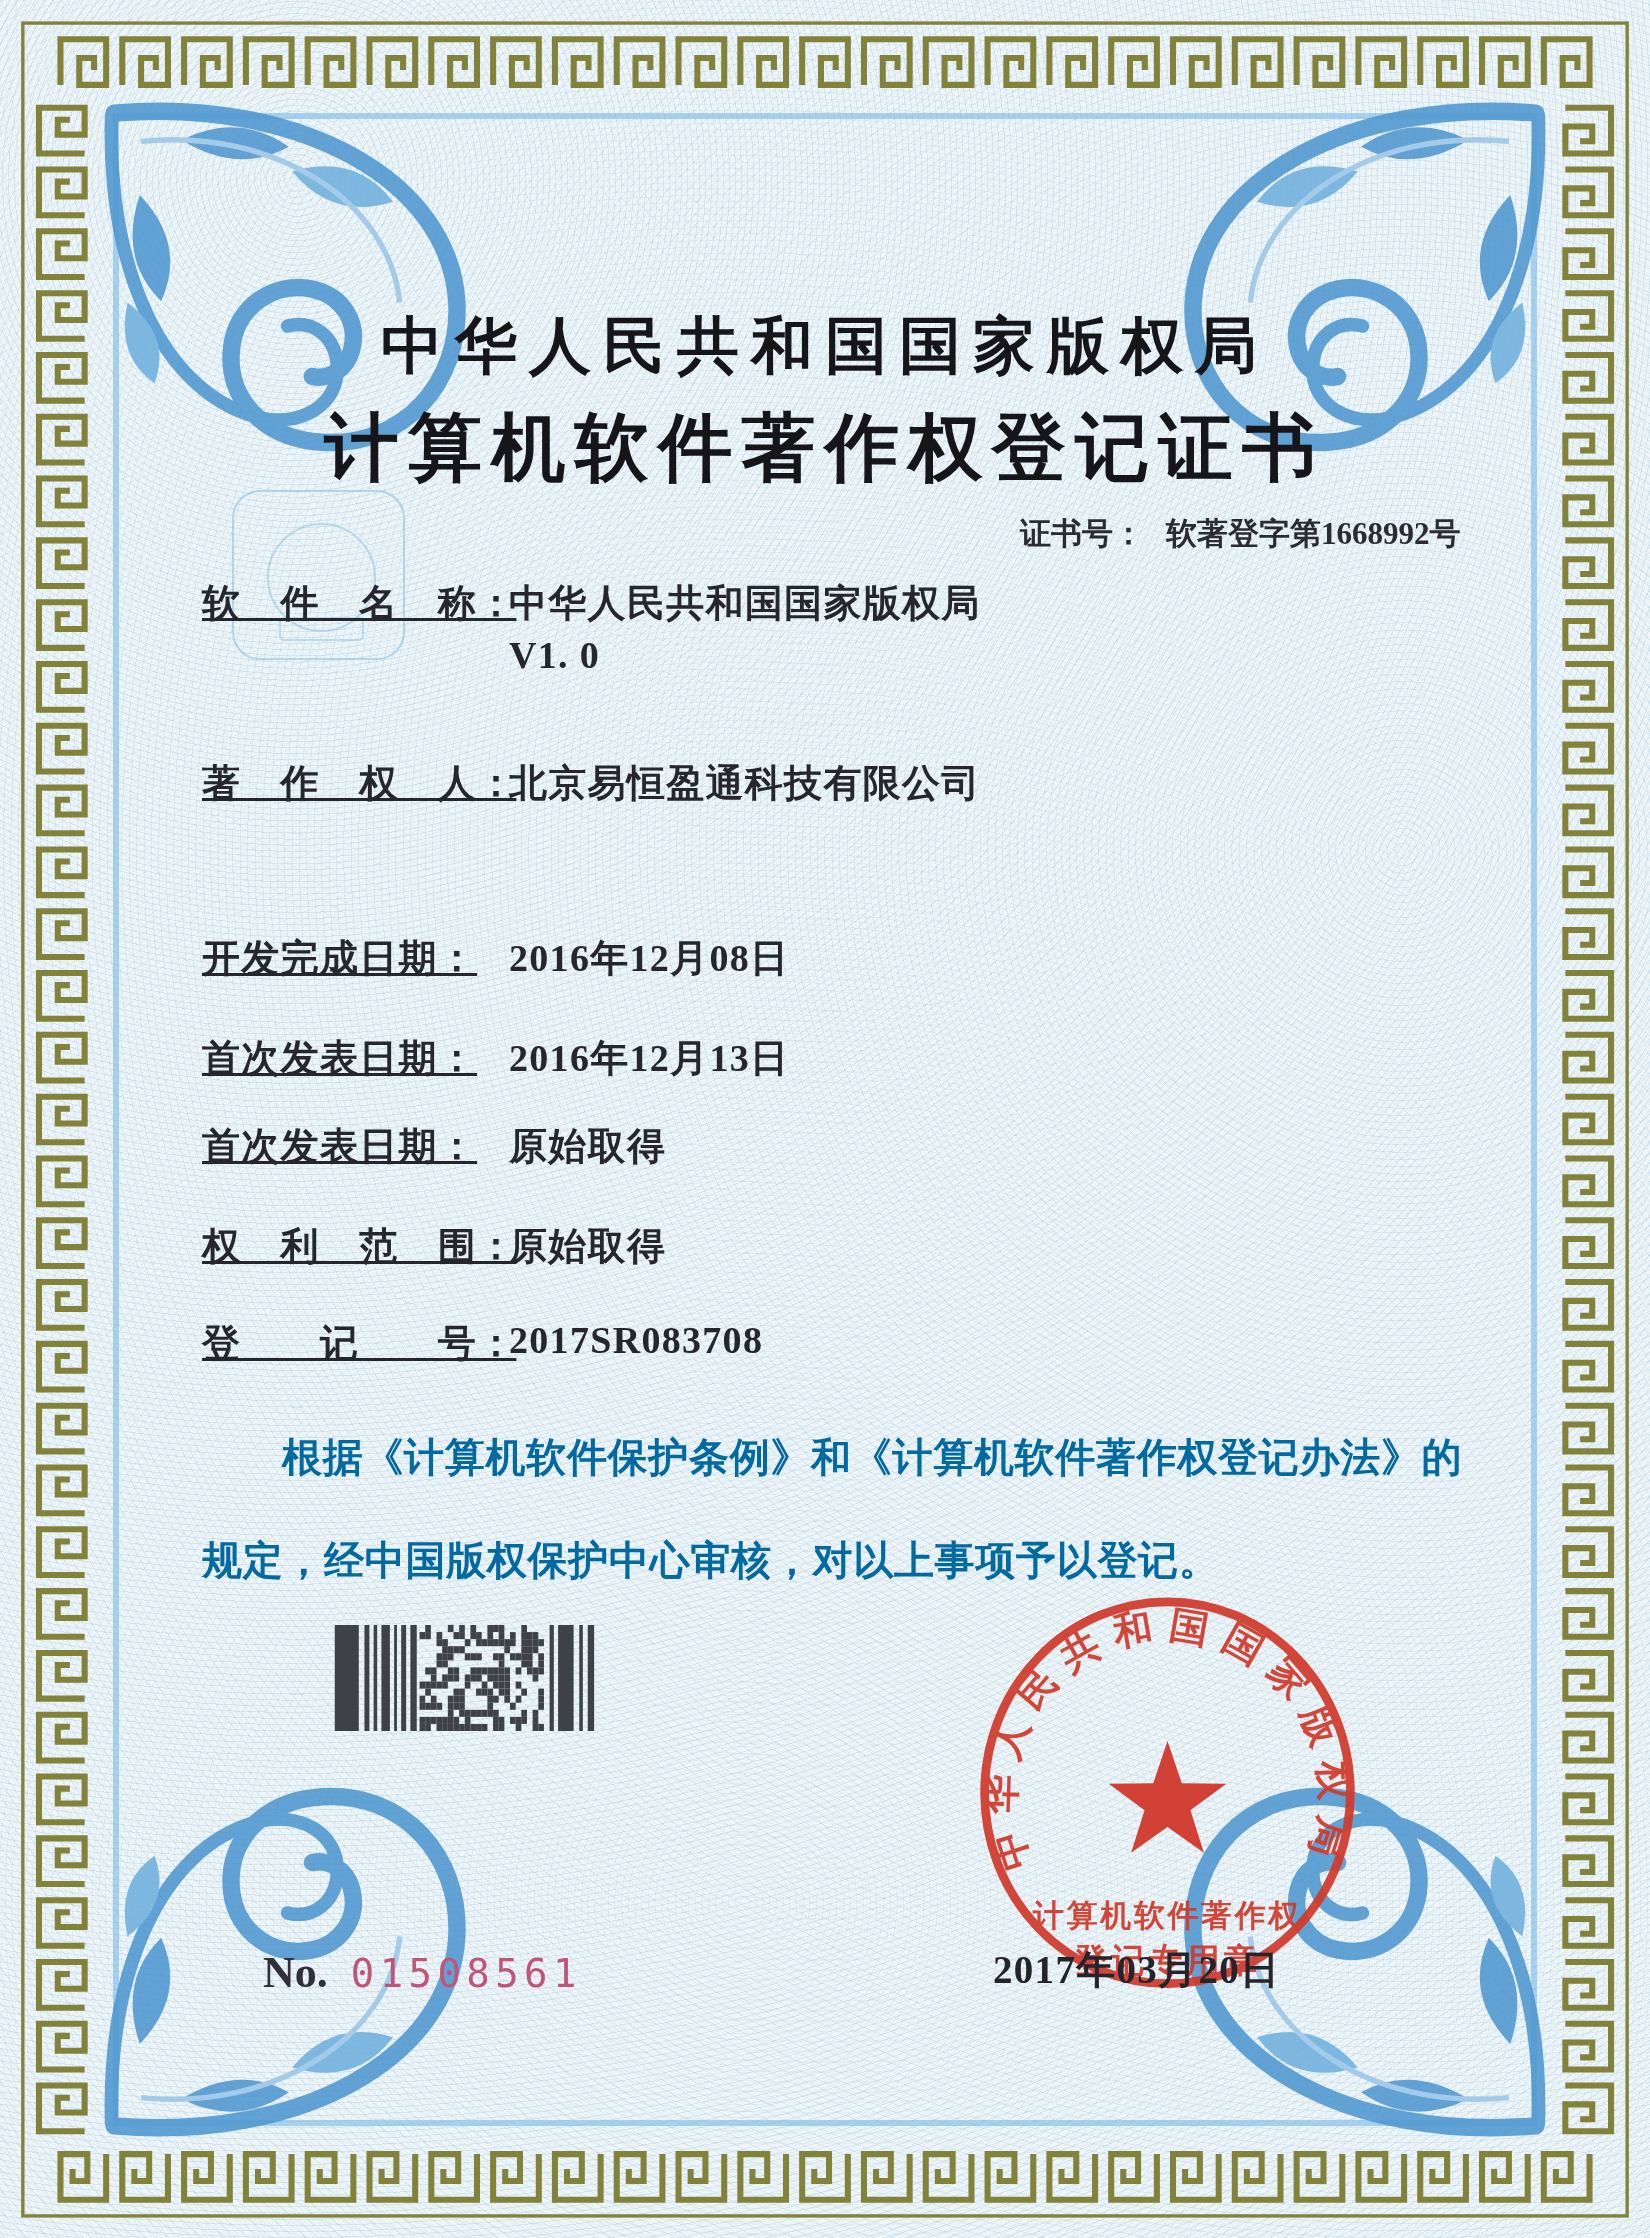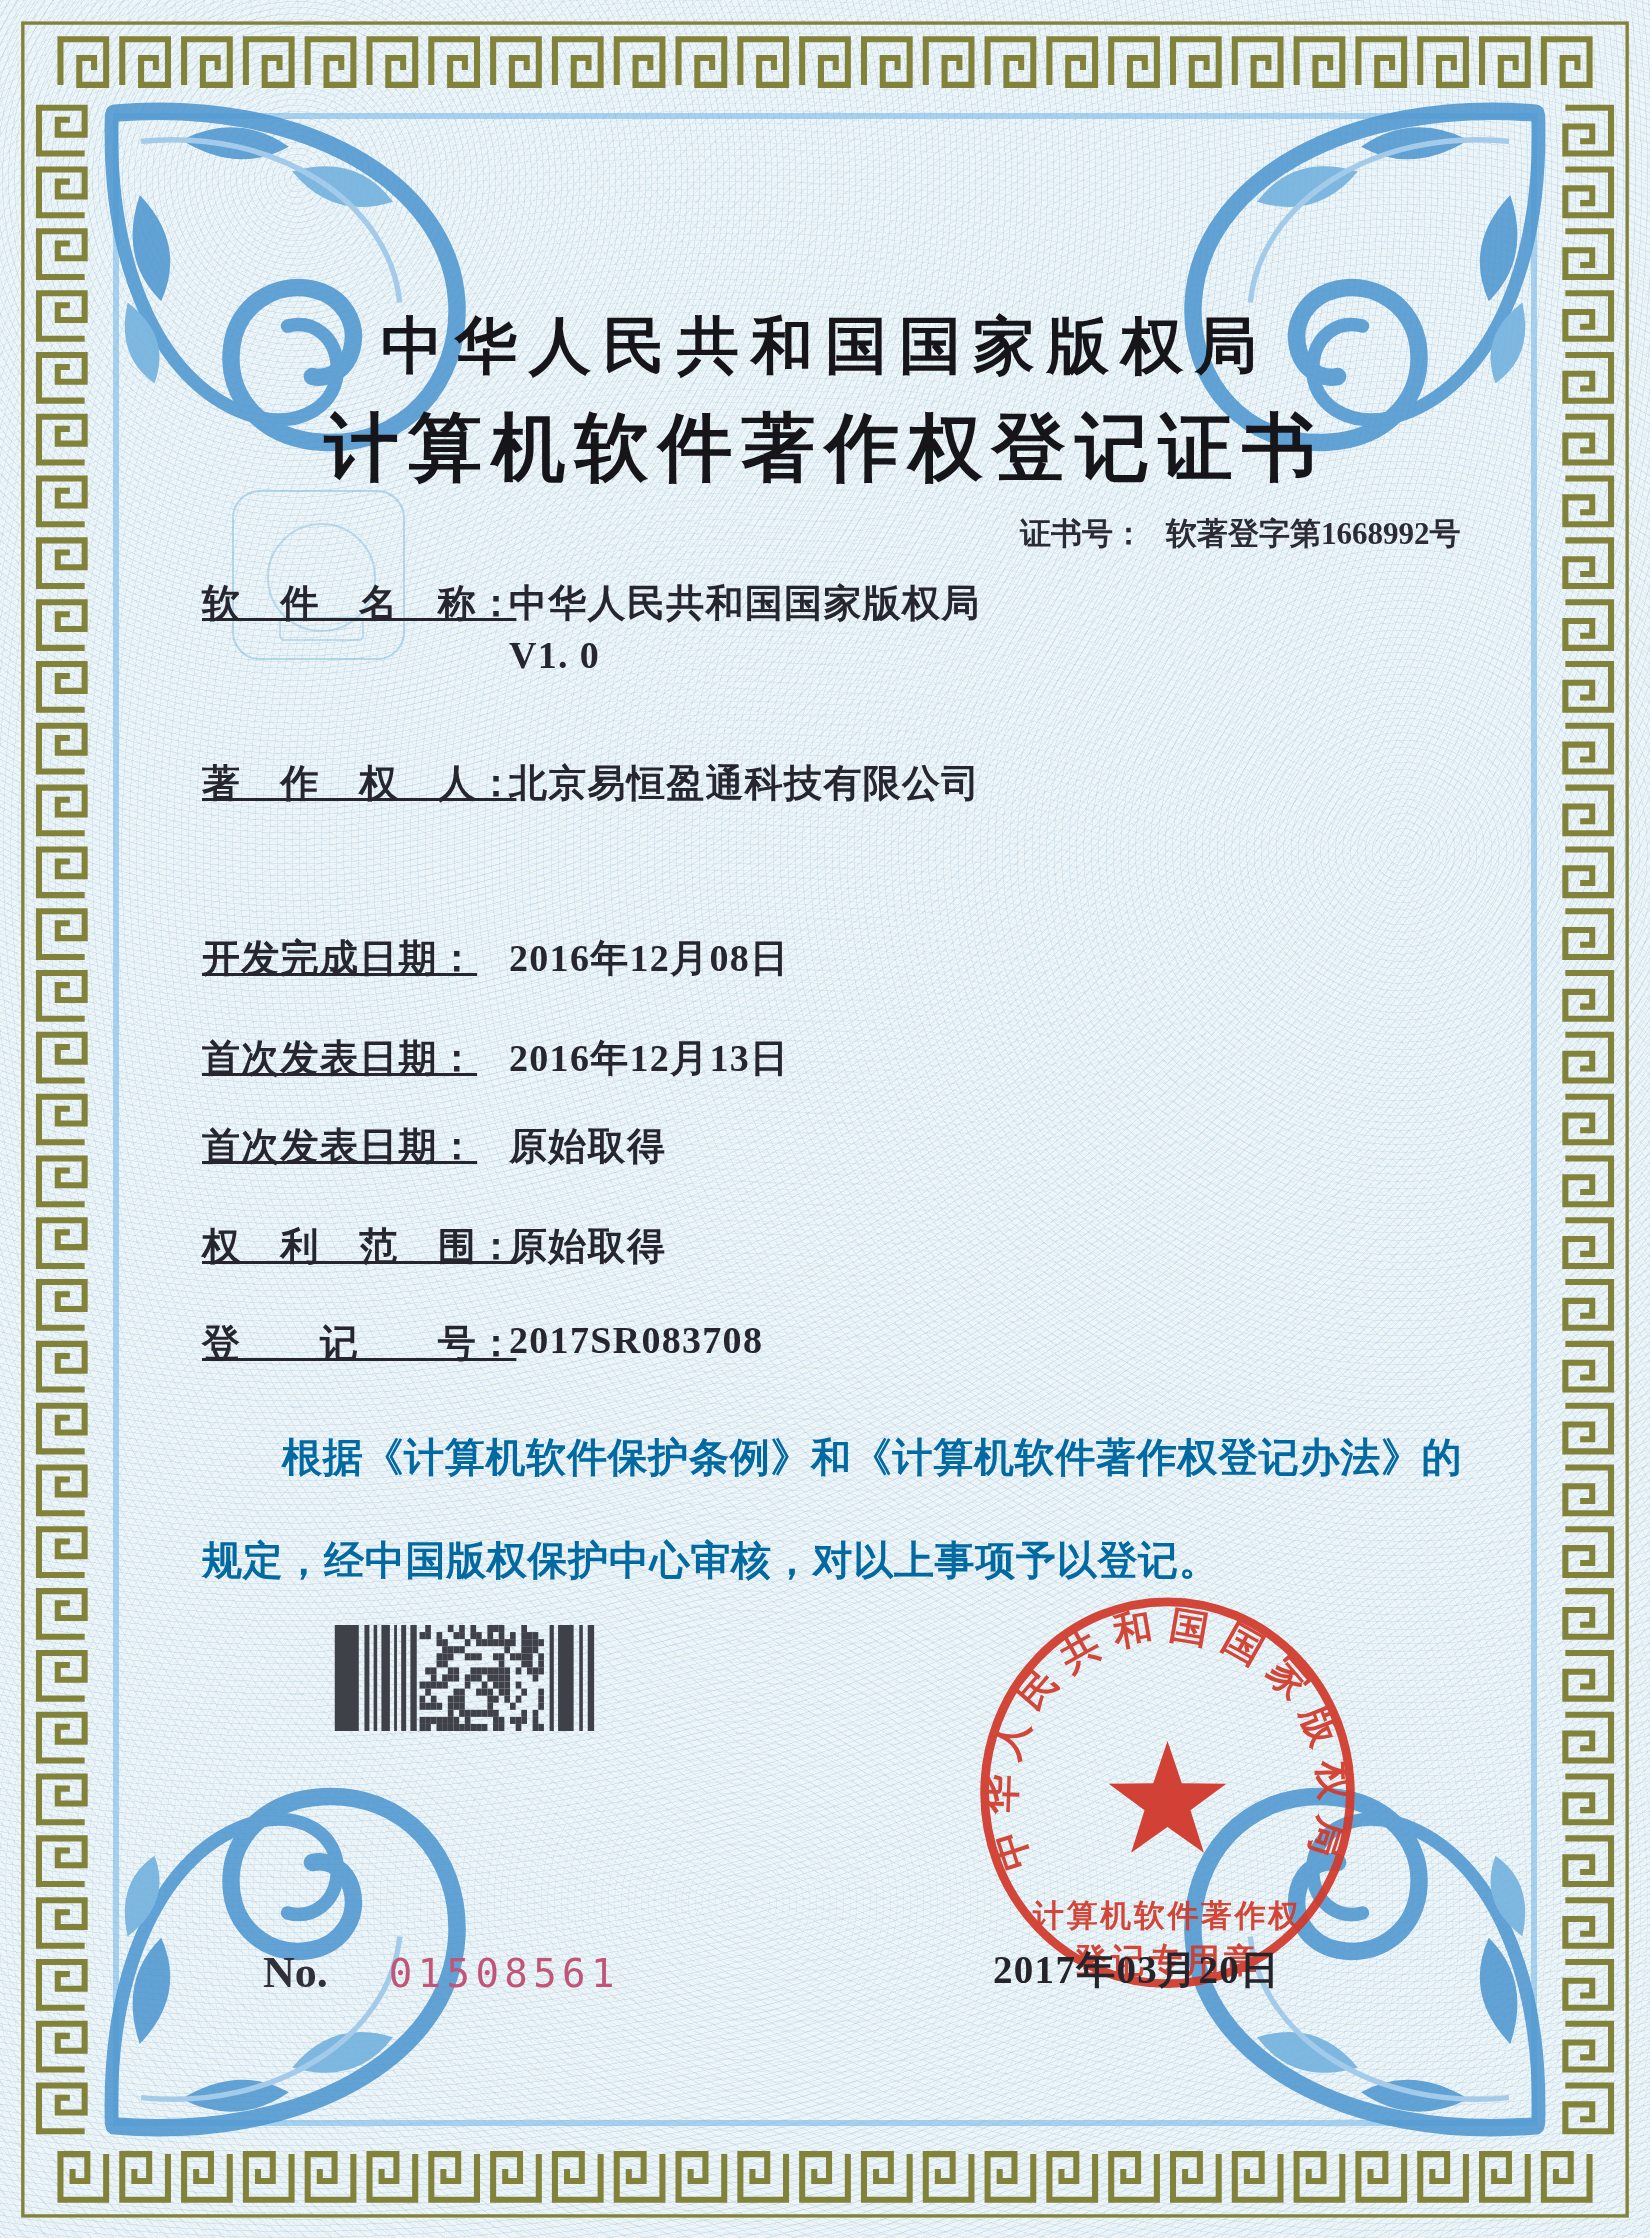--- a/index.html
+++ b/index.html
@@ -29,21 +29,21 @@
     font-size:74px;font-weight:700;letter-spacing:9.4px;color:#15151a;z-index:3;}
   .certno-row{position:absolute;left:1020px;top:513px;display:flex;gap:22px;
     font-size:31px;font-weight:700;color:#2b2b33;z-index:3;}
   .f-label{position:absolute;left:202px;font-size:38px;font-weight:700;letter-spacing:1.3px;color:#26262e;z-index:3;white-space:pre;text-decoration:underline;}
   .f-value{position:absolute;left:509px;font-size:38px;font-weight:700;letter-spacing:1.3px;color:#26262e;z-index:3;white-space:pre;}
   .body-line{position:absolute;font-size:40px;font-weight:600;letter-spacing:0.7px;color:#0369a1;z-index:3;white-space:pre;}
   .barcode{position:absolute;left:321px;top:1625px;z-index:3;}
   .seal-svg{position:absolute;left:949px;top:1591px;z-index:4;opacity:.93;}
   .seal-date{position:absolute;left:993px;top:1943px;font-size:39px;font-weight:600;
     letter-spacing:1.3px;color:#24242a;z-index:6;}
-  .serial{position:absolute;left:263px;top:1947px;z-index:6;display:flex;align-items:baseline;gap:38px;}
+  .serial{position:absolute;left:263px;top:1947px;z-index:6;display:flex;align-items:baseline;}
   .serial .no{font-size:44px;font-weight:600;color:#30303a;}
   .serial .num{font-family:"DejaVu Sans Mono",monospace;font-size:39px;font-weight:400;
     color:#c15577;letter-spacing:5.4px;margin-left:23px;}
 </style>
 </head>
 <body>
 
 <svg id="border-svg" class="border-svg" width="1650" height="2239" viewBox="0 0 2456 3332">
   <defs>
     <g id="key-tile">

